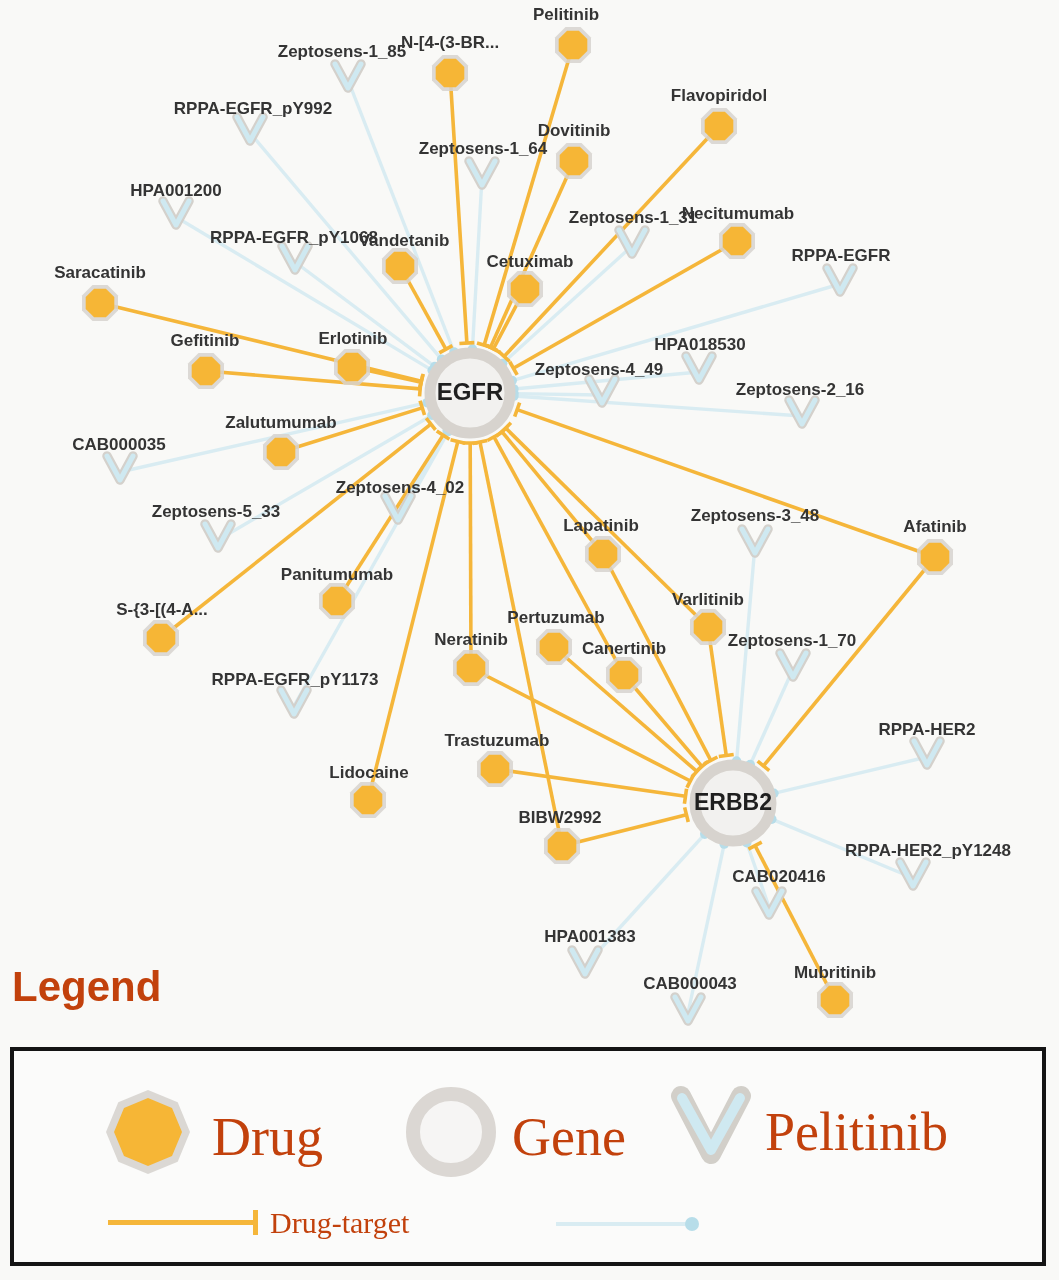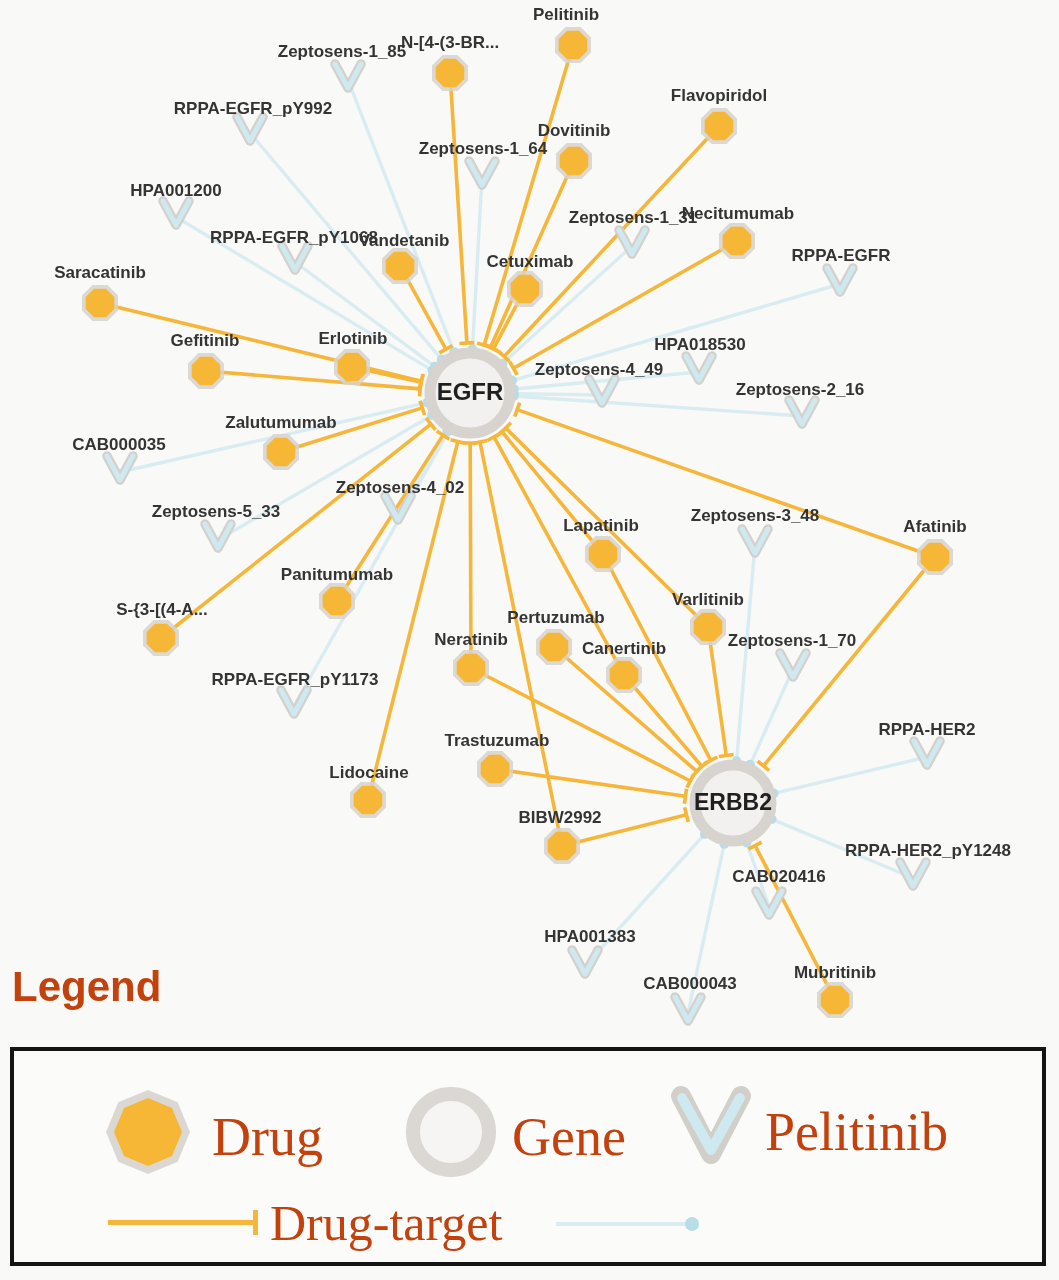--- a/index.html
+++ b/index.html
@@ -25,21 +25,21 @@
   .legend-box{
     position:absolute;left:10px;top:1047px;width:1028px;height:211px;
     border:4px solid #141414;background:#fbfbfa;
   }
   .leg-abs{position:absolute;}
   .leg-text{
     font-family:"Liberation Serif","DejaVu Serif",serif;
     color:#c2410c;transform:translateY(-50%);white-space:nowrap;line-height:1;
   }
   .leg-text.big{font-size:54px;}
-  .leg-text.small{font-size:50px;}
+  .leg-text.small{font-size:30px;}
   .drug-line{
     position:absolute;left:108px;top:1220px;width:148px;height:5px;background:#f5b63a;
   }
   .drug-line::after{
     content:"";position:absolute;right:-2px;top:-10px;width:5px;height:25px;background:#f5b63a;
   }
   .ab-line{
     position:absolute;left:556px;top:1222px;width:136px;height:4px;background:#d9ecf2;
   }
   .ab-dot{

